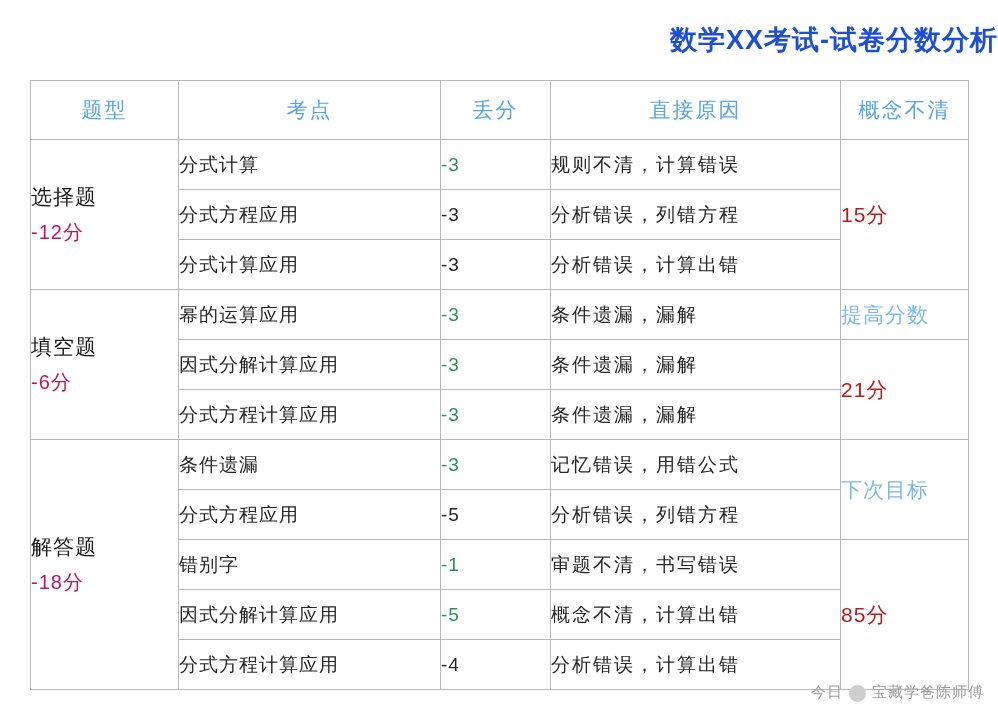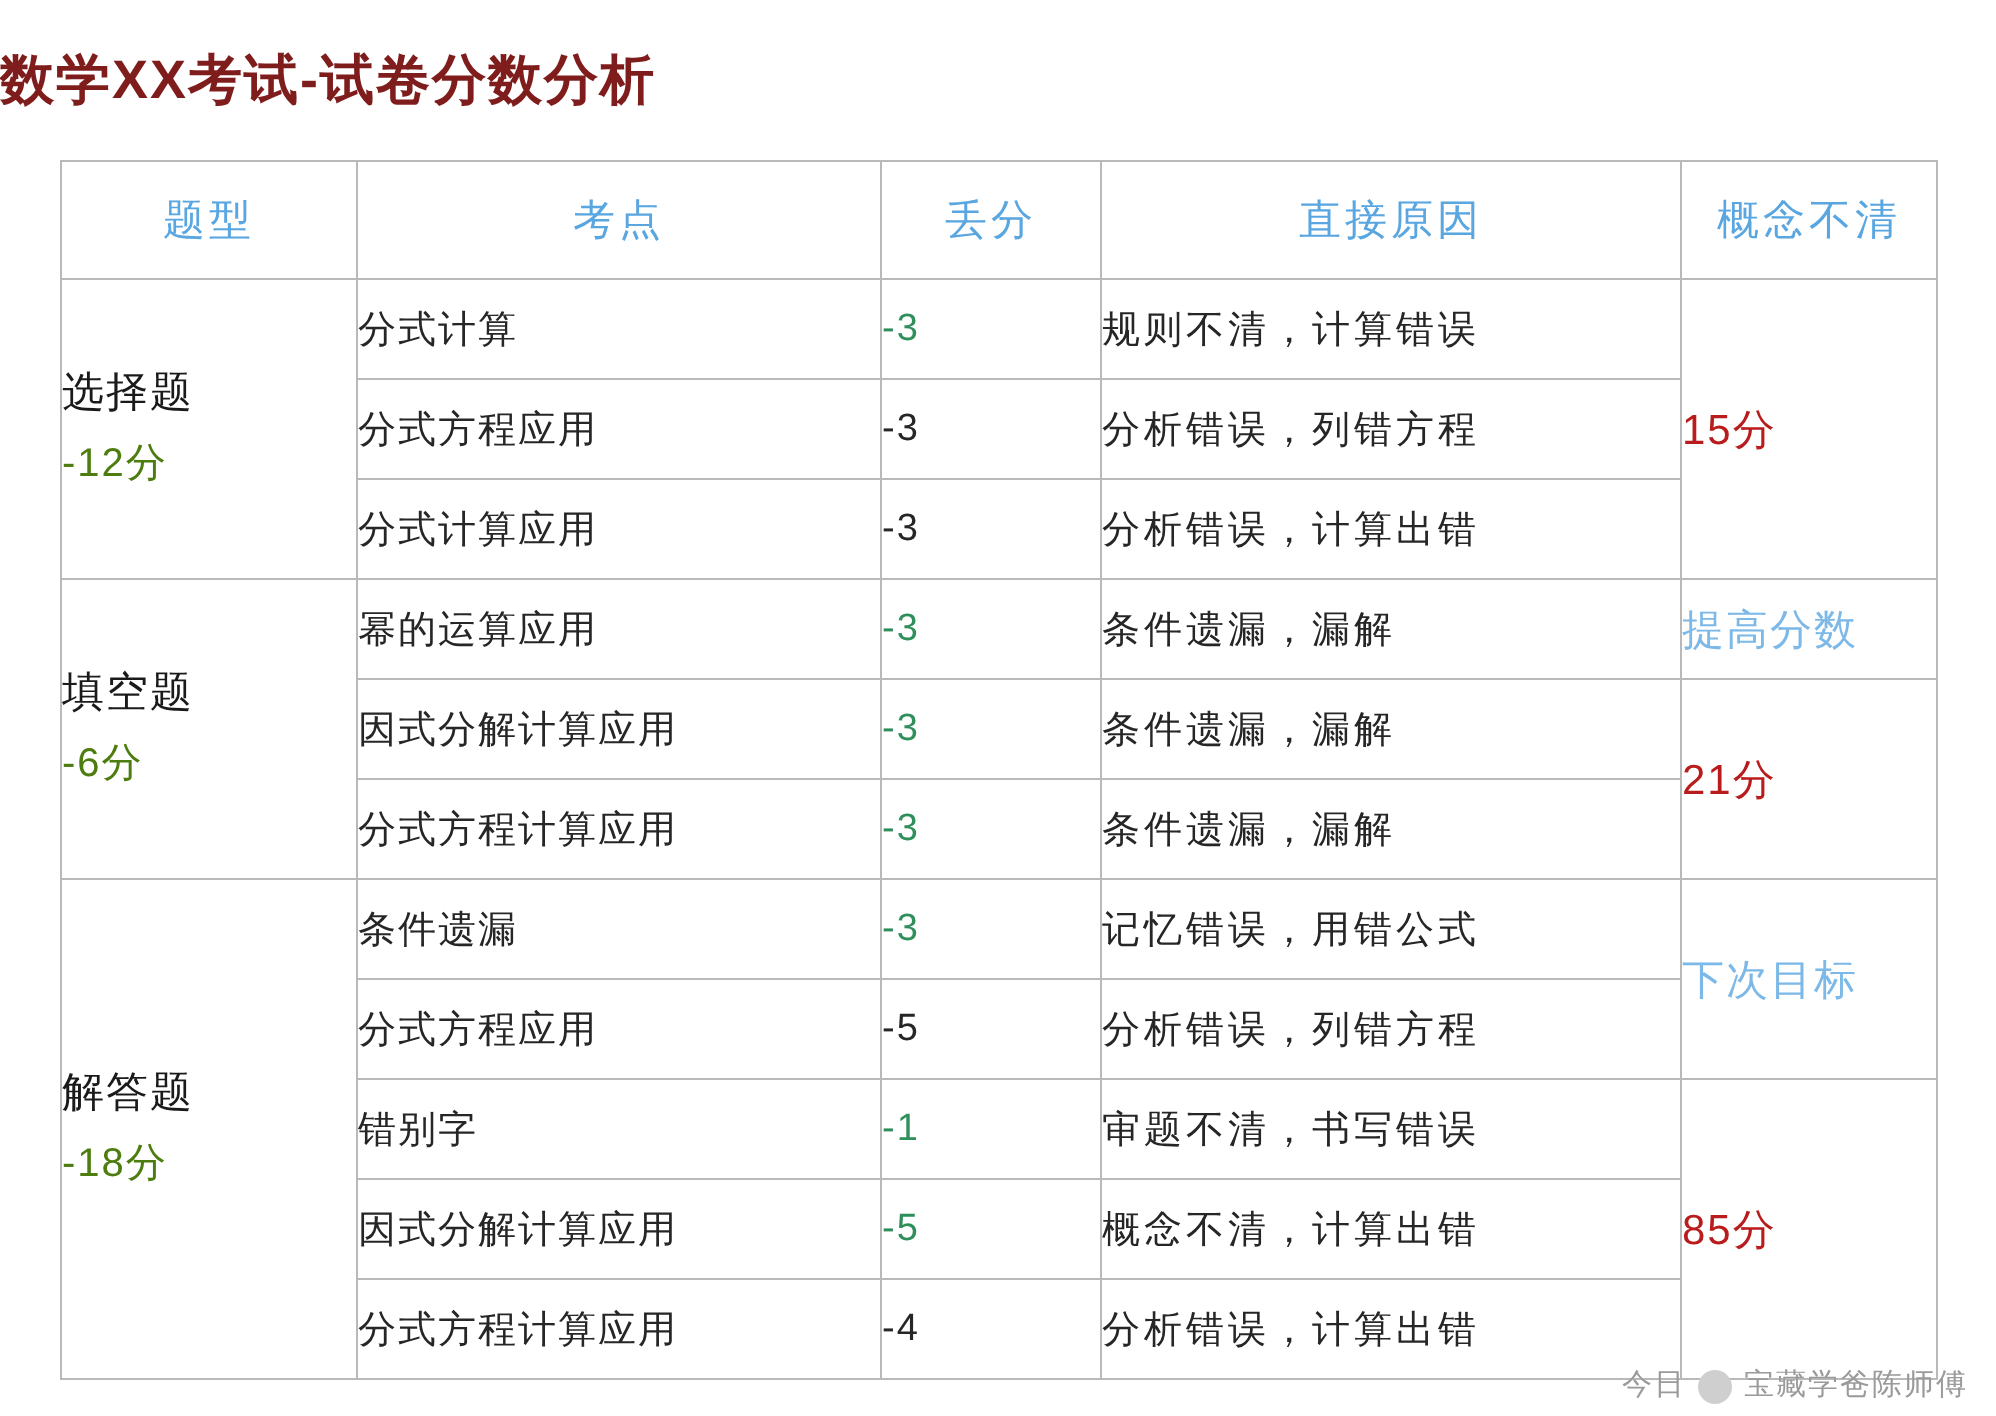--- a/index.html
+++ b/index.html
@@ -14,24 +14,24 @@
     color: #222;
     position: relative;
     overflow: hidden;
   }
   .page {
     width: 998px;
     height: 708px;
     position: relative;
   }
   .title {
-    text-align: left;
+    text-align: right;
     font-size: 27px;
     font-weight: bold;
-    color: #7f1d1d;
+    color: #1d4ed8;
     padding-top: 22px;
     letter-spacing: 1px;
     font-family: "Liberation Sans", sans-serif;
   }
   .table-wrap {
     margin: 22px 30px 0 30px;
   }
   table.analysis {
     border-collapse: collapse;
     width: 938px;
@@ -71,21 +71,21 @@
   }
   .lost-green { color: #2f8f5b; }
   .lost-dark { color: #262626; }
   .type-cell {
     font-size: 21px;
     line-height: 1.55;
     color: #1a1a1a;
   }
   .type-cell .sub {
     display: block;
-    color: #4d7c0f;
+    color: #be185d;
     font-size: 20px;
     margin-top: 3px;
   }
   .right-cell {
     font-size: 21px;
     letter-spacing: 1px;
   }
   .right-red { color: #b91c1c; }
   .right-blue { color: #7db9e8; }
   .watermark {

